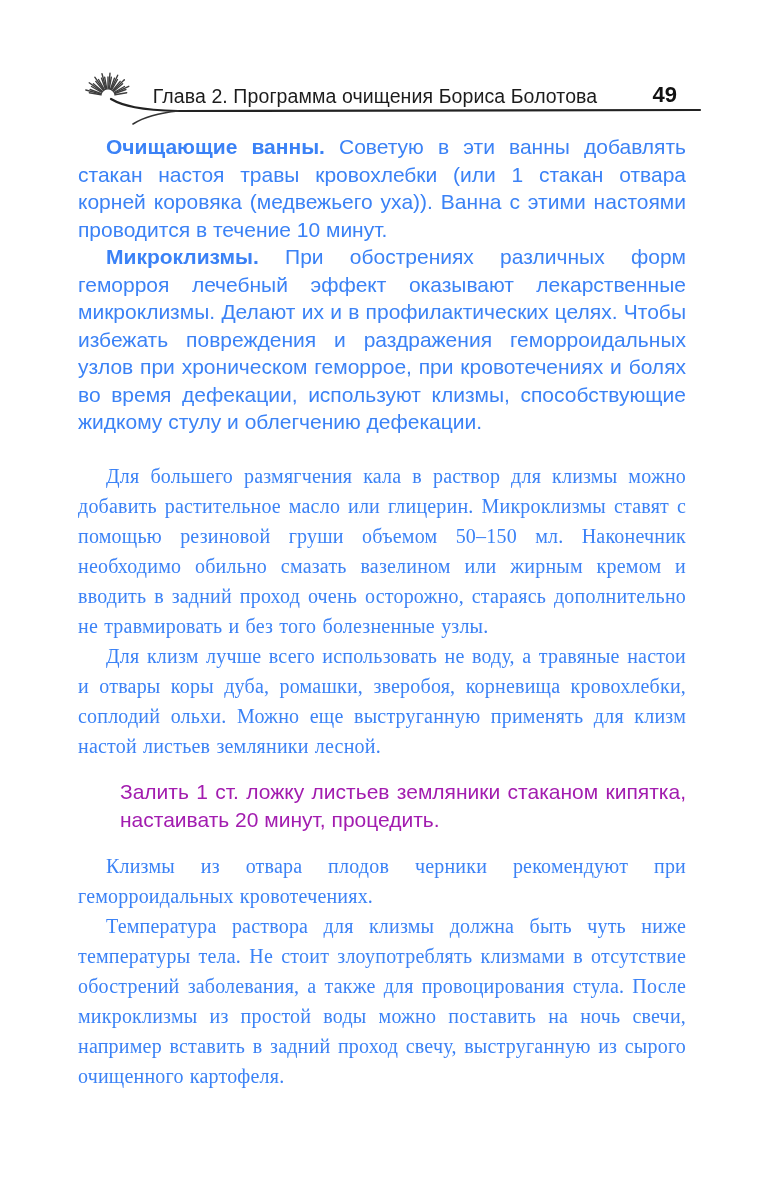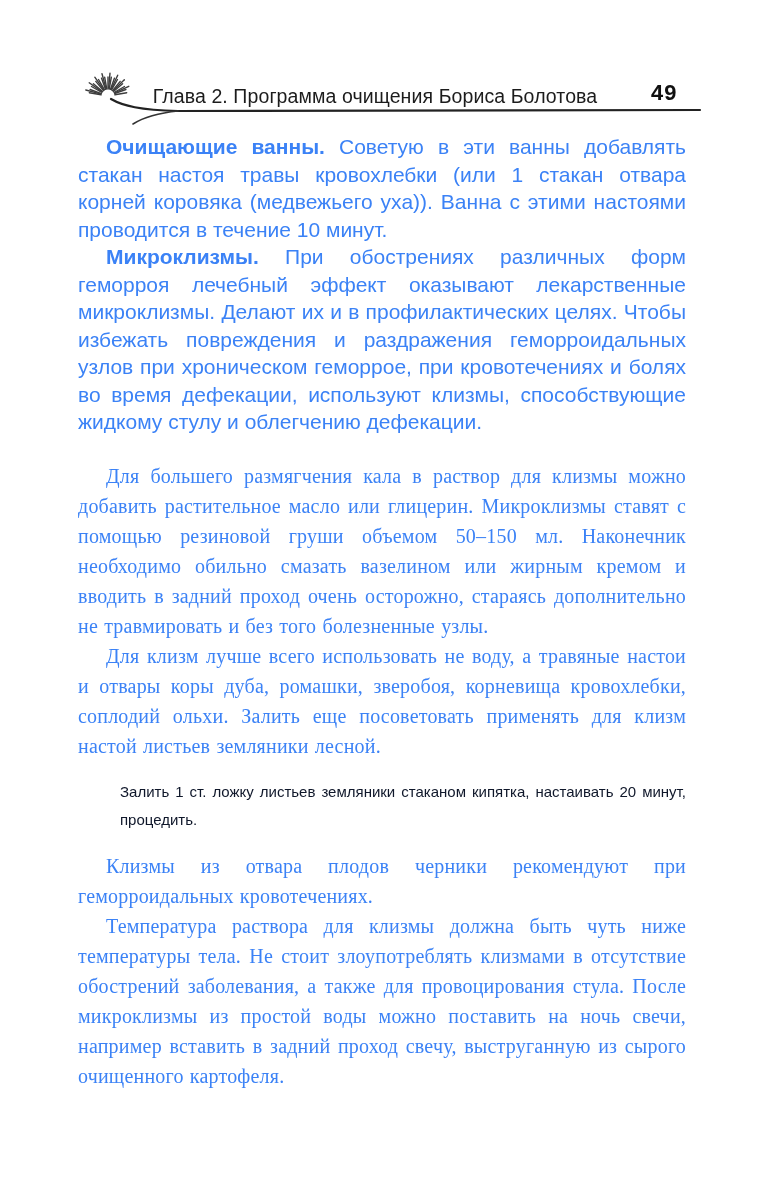--- a/index.html
+++ b/index.html
@@ -32,21 +32,21 @@
     font-family: "Liberation Sans", sans-serif;
     font-size: 19.5px;
     letter-spacing: 0.1px;
     color: #1c1c1c;
     white-space: nowrap;
   }
   .page-number {
     position: absolute;
     right: 86px;
     top: 82px;
-    font-family: Liberation Mono, monospace;
+    font-family: Liberation Sans, sans-serif;
     font-size: 22px;
     font-weight: bold;
     color: #111;
     text-align: right;
   }
   
   .text-column {
     position: absolute;
     left: 78px;
     top: 133px;
@@ -73,25 +73,25 @@
     letter-spacing: 0.2px;
     word-spacing: 1px;
   }
   .serif-block {
     margin-top: 25px;
   }
   .recipe-block {
     margin: 17px 0 16px 0;
     padding-left: 42px;
     font-family: "Liberation Sans", sans-serif;
-    font-size: 15px;
+    font-size: 21px;
     line-height: 28.5px;
     text-align: justify;
     text-indent: 0;
-    color: #0f172a;
+    color: #a21caf;
   }
 </style>
 </head>
 <body>
 
 <div class="page">
 
   <svg class="header-art" viewBox="0 0 625 60" aria-hidden="true">
     <g stroke="#3d3d3d" stroke-width="1.4" stroke-linecap="round">
       <line x1="23.1" y1="24.8" x2="11.3" y2="22.7"></line>
@@ -129,21 +129,21 @@
   <div class="page-number">49</div>
 
   <div class="text-column">
 
     <p class="para sans-para"><span class="lead">Очищающие ванны.</span><span> Советую в эти ванны добавлять стакан настоя травы кровохлебки (или 1 стакан отвара корней коровяка (медвежьего уха)). Ванна с этими на­стоями проводится в течение 10 минут.</span></p>
 
     <p class="para sans-para"><span class="lead">Микроклизмы.</span><span> При обострениях различных форм геморроя лечебный эффект оказывают лекарственные микроклизмы. Делают их и в профилактических целях. Чтобы избежать повреждения и раздражения геморрои­дальных узлов при хроническом геморрое, при кровоте­чениях и болях во время дефекации, используют клизмы, способствующие жидкому стулу и облегчению дефекации.</span></p>
 
     <p class="para serif-para serif-block">Для большего размягчения кала в раствор для клиз­мы можно добавить растительное масло или глицерин. Микроклизмы ставят с помощью резиновой груши объемом 50–150 мл. Наконечник необходимо обиль­но смазать вазелином или жирным кремом и вводить в задний проход очень осторожно, стараясь дополни­тельно не травмировать и без того болезненные узлы.</p>
 
-    <p class="para serif-para">Для клизм лучше всего использовать не воду, а тра­вяные настои и отвары коры дуба, ромашки, зверо­боя, корневища кровохлебки, соплодий ольхи. Залить еще посоветовать применять для клизм настой листьев земляники лесной.</p>
+    <p class="para serif-para">Для клизм лучше всего использовать не воду, а тра­вяные настои и отвары коры дуба, ромашки, зверо­боя, корневища кровохлебки, соплодий ольхи. Можно еще выструганную применять для клизм настой листьев земляники лесной.</p>
 
     <p class="para recipe-block">Залить 1 ст. ложку листьев земляники стаканом кипят­ка, настаивать 20 минут, процедить.</p>
 
     <p class="para serif-para">Клизмы из отвара плодов черники рекомендуют при геморроидальных кровотечениях.</p>
 
     <p class="para serif-para">Температура раствора для клизмы должна быть чуть ниже температуры тела. Не стоит злоупотреблять клизмами в отсутствие обострений заболевания, а так­же для провоцирования стула. После микроклизмы из простой воды можно поставить на ночь свечи, напри­мер вставить в задний проход свечу, выструганную из сырого очищенного картофеля.</p>
 
   </div>
 </div>
 

